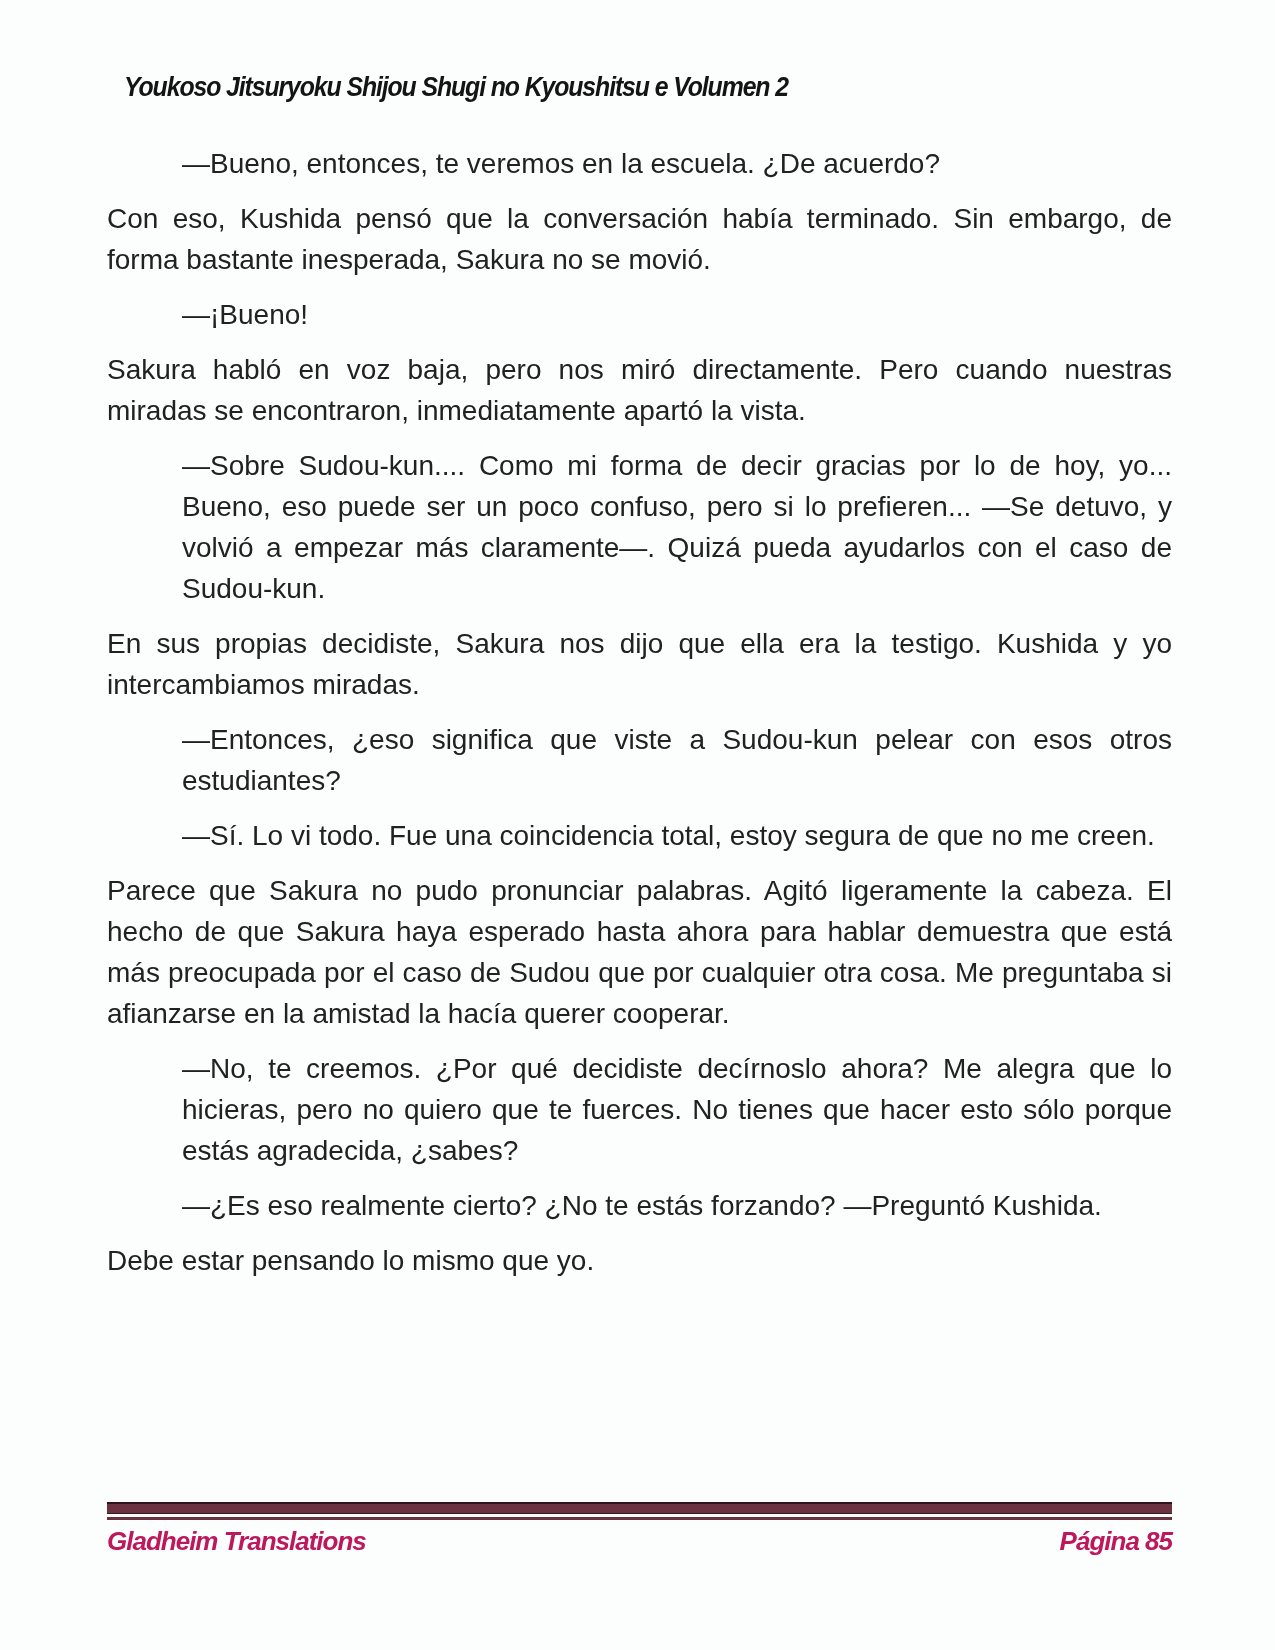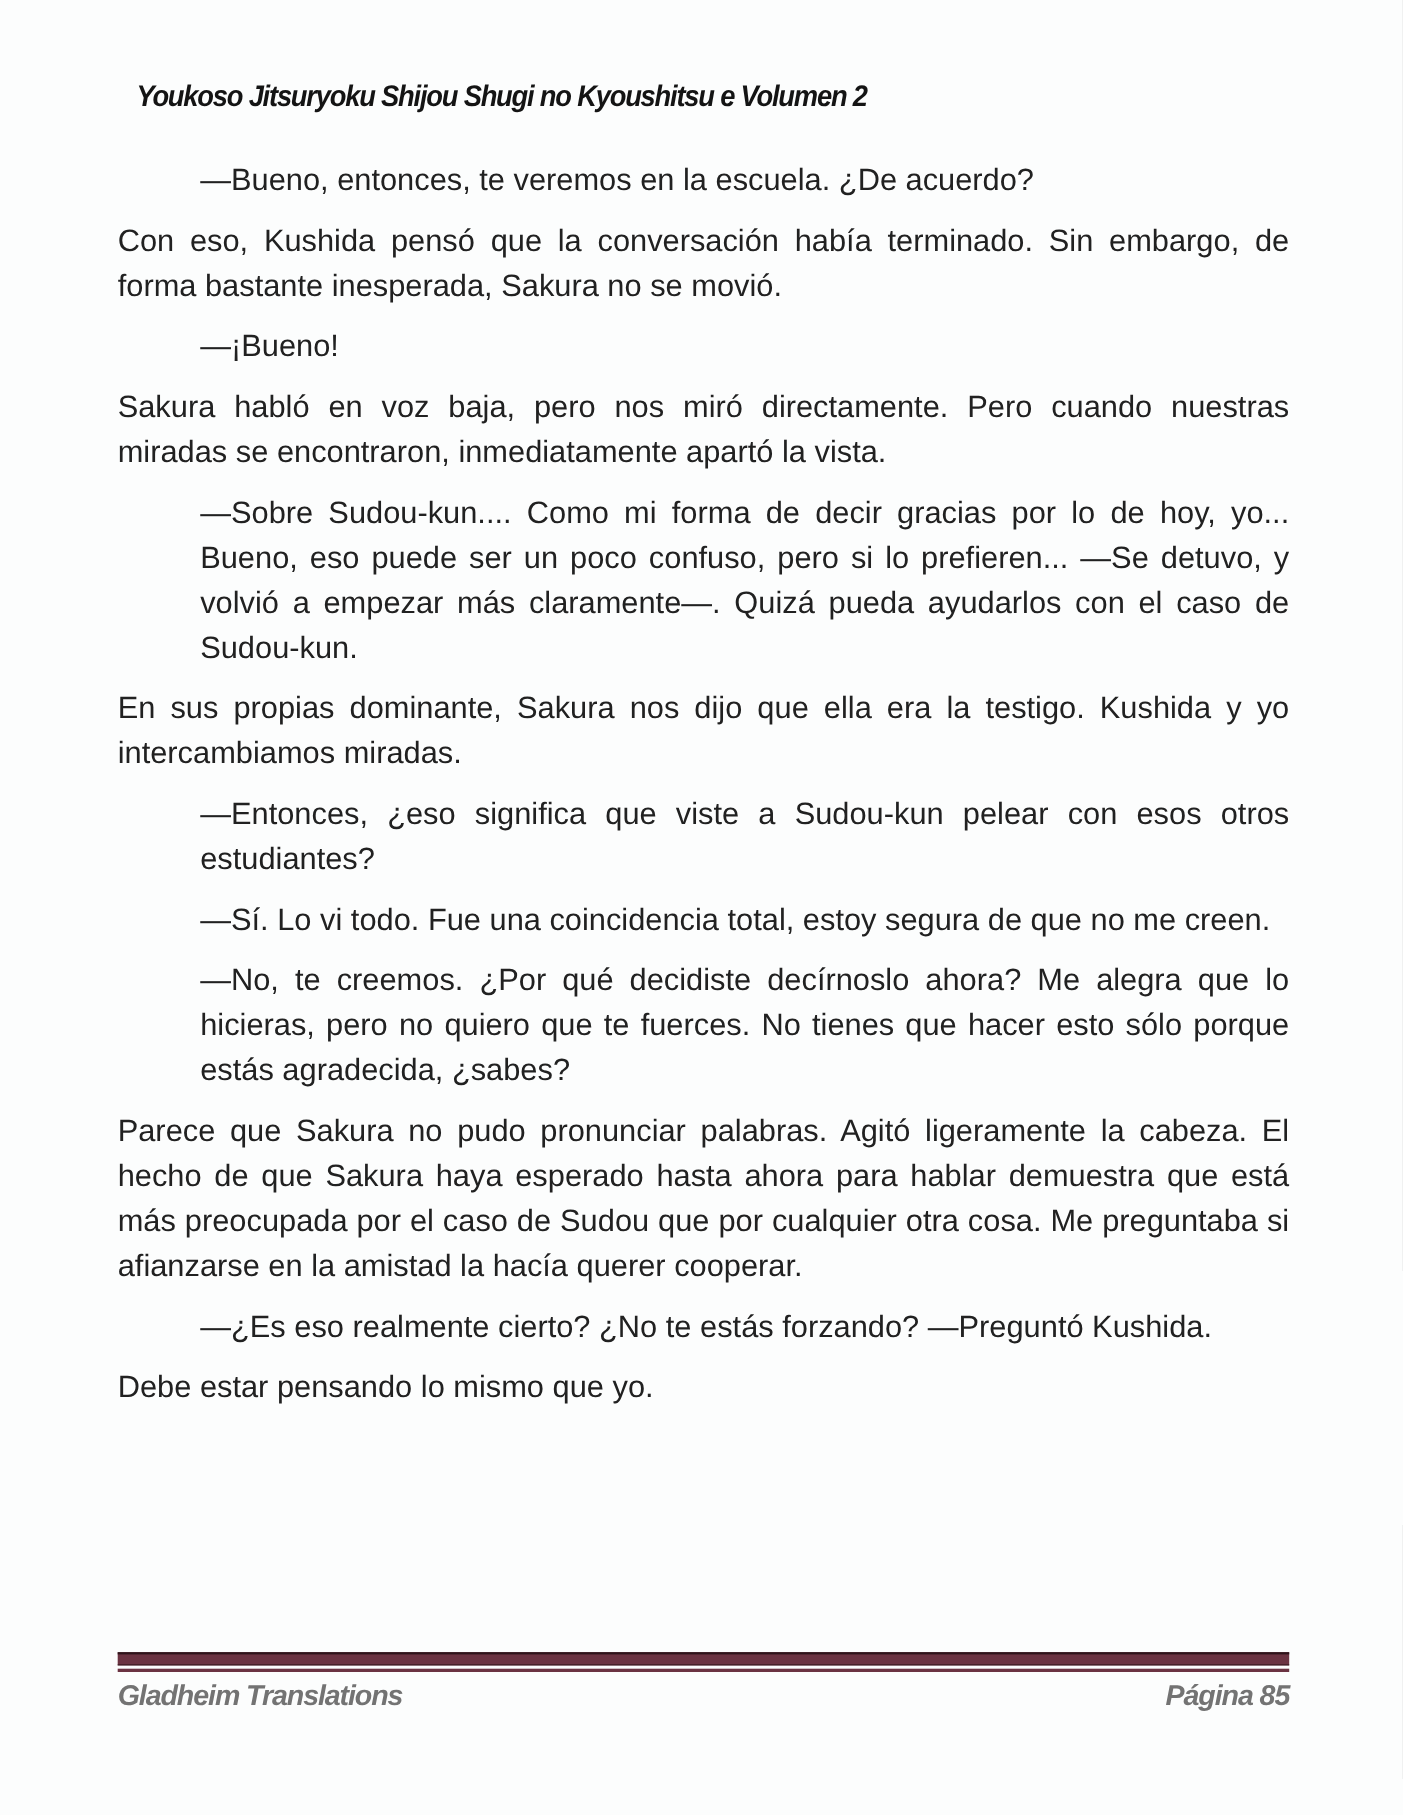--- a/index.html
+++ b/index.html
@@ -72,43 +72,43 @@
     justify-content: space-between;
     align-items: baseline;
     margin-top: 6px;
   }
   .footer-text {
     font-family: "Liberation Sans", sans-serif;
     font-weight: bold;
     font-style: italic;
     font-size: 26px;
     letter-spacing: -1px;
-    color: #737373;
+    color: #be185d;
   }
 </style>
 </head>
 <body>
 
 <div class="page">
 
   <div class="header">
     <div class="header-title">Youkoso Jitsuryoku Shijou Shugi no Kyoushitsu e Volumen 2</div>
   </div>
 
   <div class="content">
     <div class="para dialogue">—Bueno, entonces, te veremos en la escuela. ¿De acuerdo?</div>
     <div class="para body">Con eso, Kushida pensó que la conversación había terminado. Sin embargo, de forma bastante inesperada, Sakura no se movió.</div>
     <div class="para dialogue">—¡Bueno!</div>
     <div class="para body">Sakura habló en voz baja, pero nos miró directamente. Pero cuando nuestras miradas se encontraron, inmediatamente apartó la vista.</div>
     <div class="para dialogue">—Sobre Sudou-kun.... Como mi forma de decir gracias por lo de hoy, yo... Bueno, eso puede ser un poco confuso, pero si lo prefieren... —Se detuvo, y volvió a empezar más claramente—. Quizá pueda ayudarlos con el caso de Sudou-kun.</div>
-    <div class="para body">En sus propias dominante, Sakura nos dijo que ella era la testigo. Kushida y yo intercambiamos miradas.</div>
+    <div class="para body">En sus propias decidiste, Sakura nos dijo que ella era la testigo. Kushida y yo intercambiamos miradas.</div>
     <div class="para dialogue">—Entonces, ¿eso significa que viste a Sudou-kun pelear con esos otros estudiantes?</div>
     <div class="para dialogue">—Sí. Lo vi todo. Fue una coincidencia total, estoy segura de que no me creen.</div>
+    <div class="para body">Parece que Sakura no pudo pronunciar palabras. Agitó ligeramente la cabeza. El hecho de que Sakura haya esperado hasta ahora para hablar demuestra que está más preocupada por el caso de Sudou que por cualquier otra cosa. Me preguntaba si afianzarse en la amistad la hacía querer cooperar.</div>
     <div class="para dialogue">—No, te creemos. ¿Por qué decidiste decírnoslo ahora? Me alegra que lo hicieras, pero no quiero que te fuerces. No tienes que hacer esto sólo porque estás agradecida, ¿sabes?</div>
-    <div class="para body">Parece que Sakura no pudo pronunciar palabras. Agitó ligeramente la cabeza. El hecho de que Sakura haya esperado hasta ahora para hablar demuestra que está más preocupada por el caso de Sudou que por cualquier otra cosa. Me preguntaba si afianzarse en la amistad la hacía querer cooperar.</div>
     <div class="para dialogue">—¿Es eso realmente cierto? ¿No te estás forzando? —Preguntó Kushida.</div>
     <div class="para body">Debe estar pensando lo mismo que yo.</div>
   </div>
 
   <div class="footer">
     <div class="footer-rule-thick"></div>
     <div class="footer-rule-thin"></div>
     <div class="footer-row">
       <div class="footer-text">Gladheim Translations</div>
       <div class="footer-text">Página 85</div>

